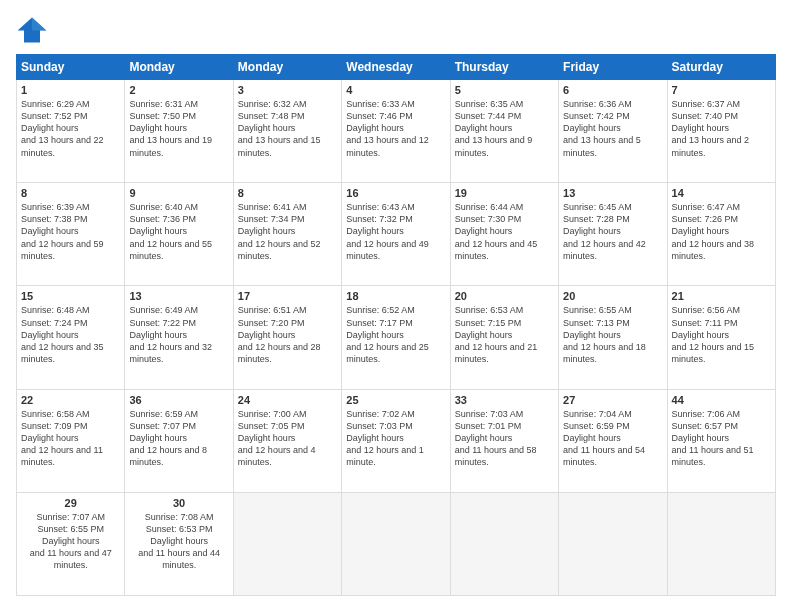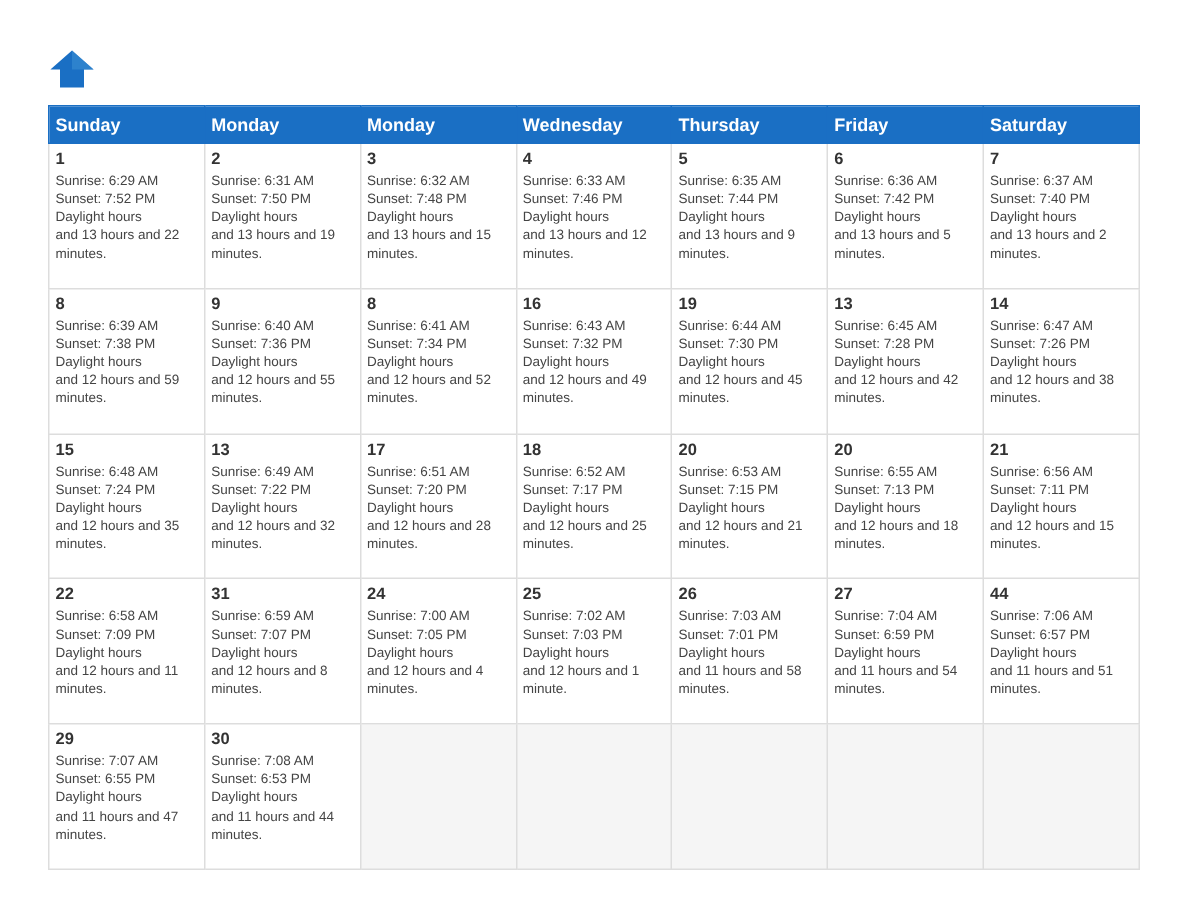--- a/index.html
+++ b/index.html
@@ -6,21 +6,21 @@
     body {
       font-family: Arial, sans-serif;
       background: #fff;
       width: 792px;
       height: 612px;
       overflow: hidden;
     }
     .page {
       width: 792px;
       height: 612px;
-      padding: 32px;
+      padding: 16px;
       display: flex;
       flex-direction: column;
       border-radius: 29px;
     }
     .header {
       display: flex;
       align-items: flex-start;
       justify-content: space-between;
       margin-bottom: 10px;
     }
@@ -89,20 +89,21 @@
       display: block;
       margin-bottom: 2px;
     }
     .day-info {
       font-size: 9px;
       line-height: 1.35;
       color: #444;
     }
     .last-row td {
       height: 68px;
+      text-align: center;
     }
   </style>
 </head>
 <body>
 
 <div class="page">
   <div class="header">
     <div class="logo">
       <svg class="logo-icon" viewBox="0 0 40 35">
         <polygon points="20,2 38,18 30,18 30,33 10,33 10,18 2,18" fill="#1a6fc4"></polygon>
@@ -221,33 +222,33 @@
             <span class="day-num">21</span>
 <div class="day-info">Sunrise: 6:56 AM<br>Sunset: 7:11 PM<br>Daylight hours<br>and 12 hours and 15 minutes.</div>
           </td>
         </tr>
         <tr>
           <td>
             <span class="day-num">22</span>
 <div class="day-info">Sunrise: 6:58 AM<br>Sunset: 7:09 PM<br>Daylight hours<br>and 12 hours and 11 minutes.</div>
           </td>
           <td>
-            <span class="day-num">31</span>
+            <span class="day-num">36</span>
 <div class="day-info">Sunrise: 6:59 AM<br>Sunset: 7:07 PM<br>Daylight hours<br>and 12 hours and 8 minutes.</div>
           </td>
           <td>
             <span class="day-num">24</span>
 <div class="day-info">Sunrise: 7:00 AM<br>Sunset: 7:05 PM<br>Daylight hours<br>and 12 hours and 4 minutes.</div>
           </td>
           <td>
             <span class="day-num">25</span>
 <div class="day-info">Sunrise: 7:02 AM<br>Sunset: 7:03 PM<br>Daylight hours<br>and 12 hours and 1 minute.</div>
           </td>
           <td>
-            <span class="day-num">26</span>
+            <span class="day-num">33</span>
 <div class="day-info">Sunrise: 7:03 AM<br>Sunset: 7:01 PM<br>Daylight hours<br>and 11 hours and 58 minutes.</div>
           </td>
           <td>
             <span class="day-num">27</span>
 <div class="day-info">Sunrise: 7:04 AM<br>Sunset: 6:59 PM<br>Daylight hours<br>and 11 hours and 54 minutes.</div>
           </td>
           <td>
             <span class="day-num">44</span>
 <div class="day-info">Sunrise: 7:06 AM<br>Sunset: 6:57 PM<br>Daylight hours<br>and 11 hours and 51 minutes.</div>
           </td>

